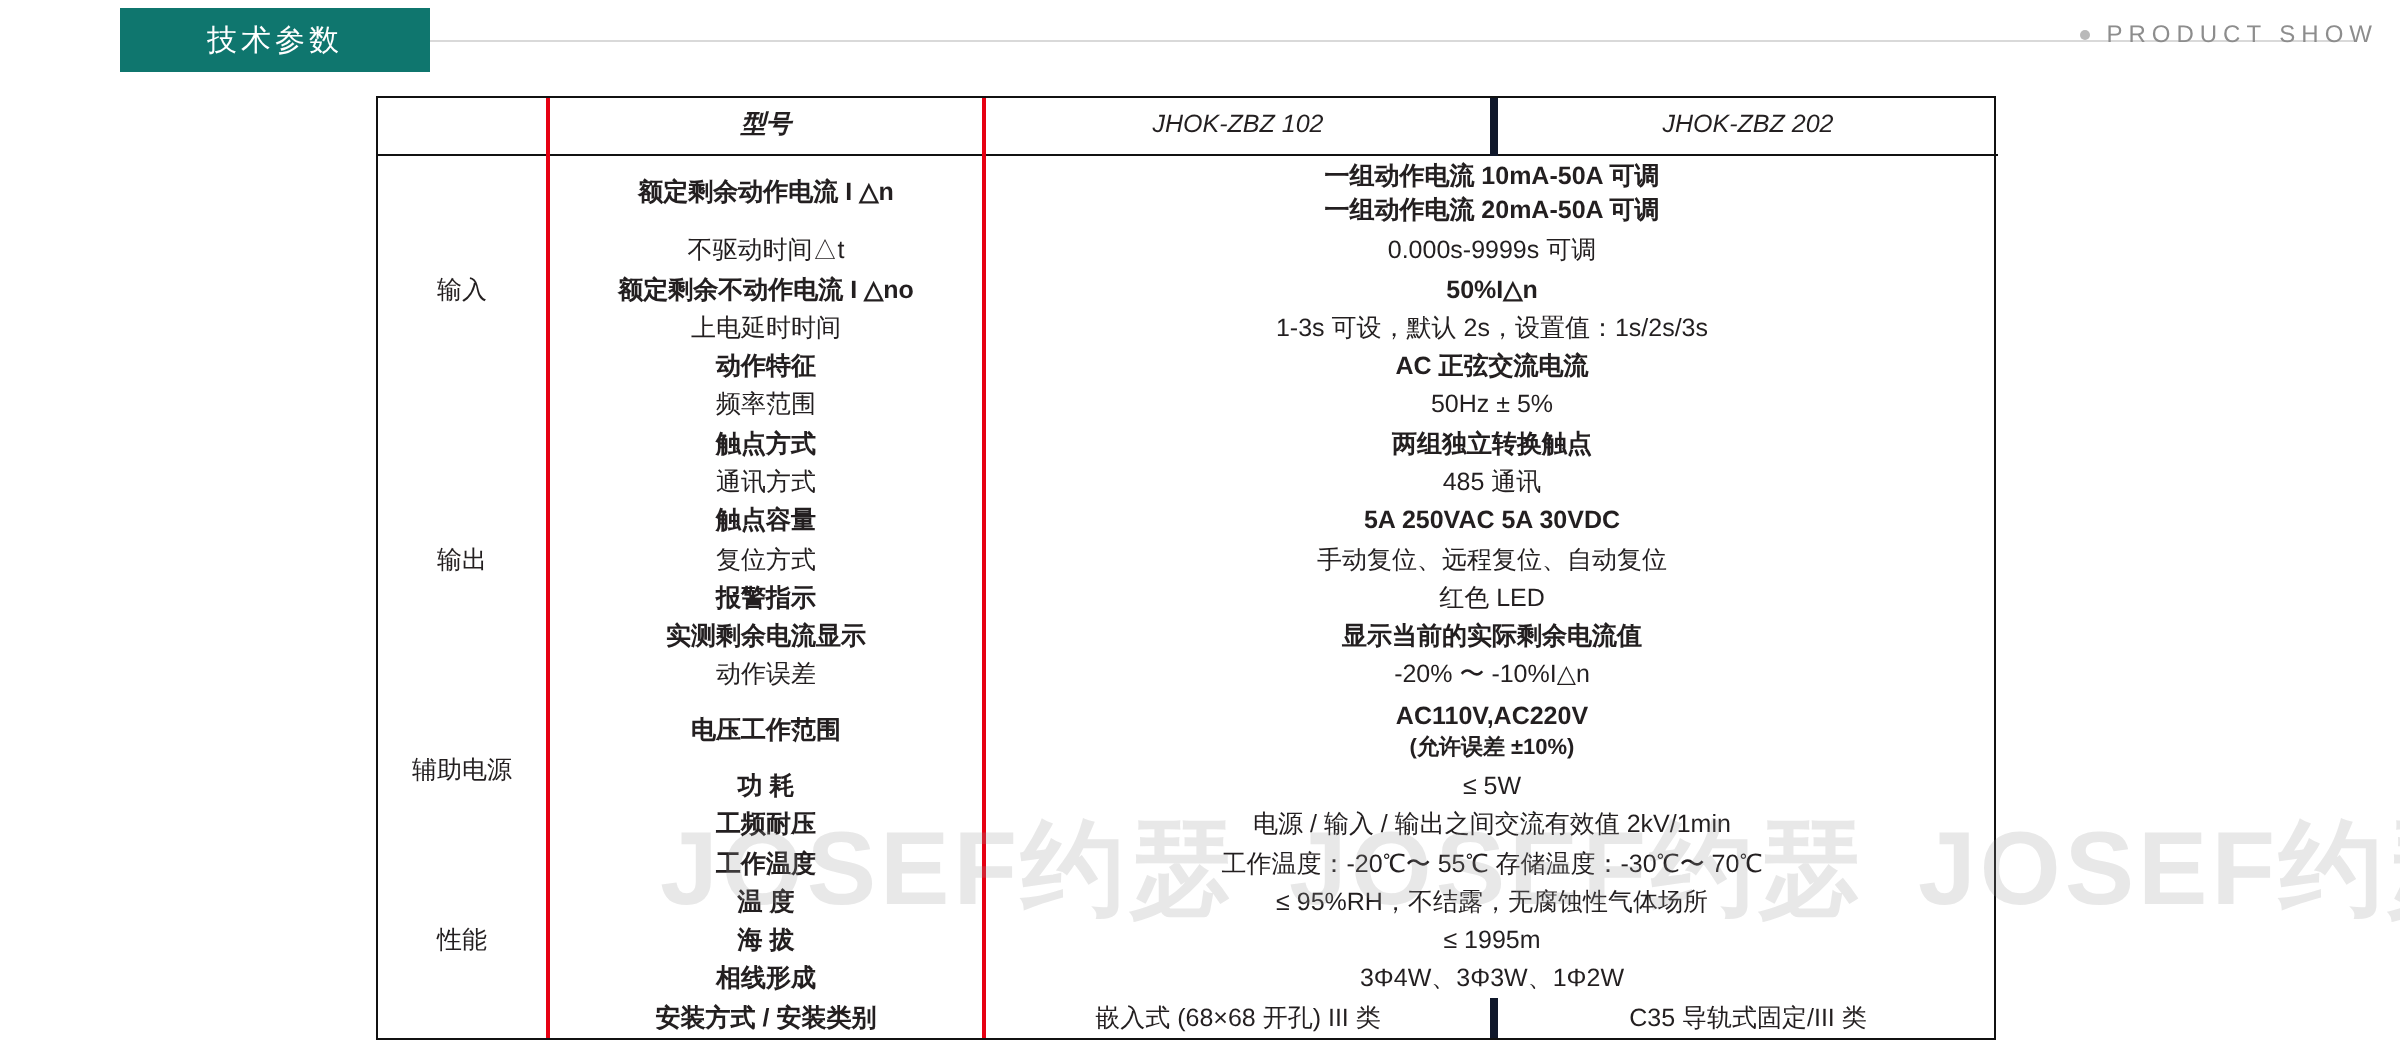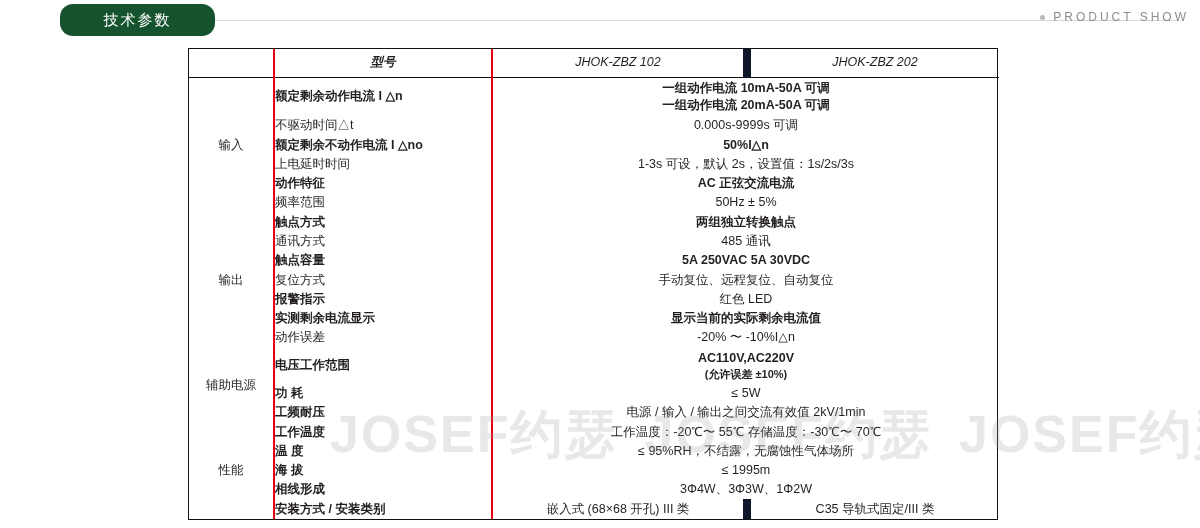--- a/index.html
+++ b/index.html
@@ -32,28 +32,27 @@
     top: 20px;
     height: 1px;
     background: #d9d9d9;
   }
   .header-tag {
     position: absolute;
     left: 60px;
     top: 4px;
     width: 155px;
     height: 32px;
-    background: #14532d;
+    background: #0f766e;
     color: #ffffff;
     font-size: 15px;
     letter-spacing: 2px;
     display: flex;
     align-items: center;
     justify-content: center;
-    border-radius: 13px;
   }
   .header-right {
     position: absolute;
     right: 11px;
     top: 10px;
     display: flex;
     align-items: center;
     gap: 8px;
   }
   .header-right .dot {
@@ -96,29 +95,30 @@
   col.c-item  { width: 218px; }
   col.c-v1    { width: 255px; }
   col.c-v2    { width: 252px; }
 
   .group-cell {
     text-align: center;
     font-size: 13px;
     border-right: 2px solid #e60012;
   }
   .item-cell {
+    text-align: center;
     padding: 2px 6px;
     border-right: 2px solid #e60012;
   }
   .val-cell {
     text-align: center;
     padding: 2px 6px;
   }
   .val-split-right {
-    border-left: 8px solid #0f172a;
+    border-left: 4px solid #0f172a;
   }
   .head-row td {
     height: 28px;
     font-size: 13.5px;
     text-align: center;
     border-bottom: 1px solid #111111;
     font-style: italic;
   }
   .head-row td.group-cell { border-right: 2px solid #e60012; }
   .head-row td.item-cell { font-weight: 700; border-right: 2px solid #e60012; }

